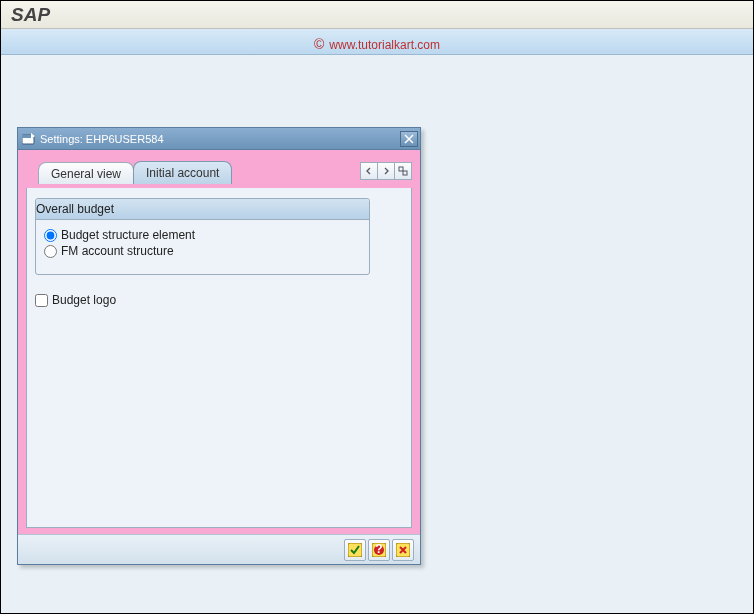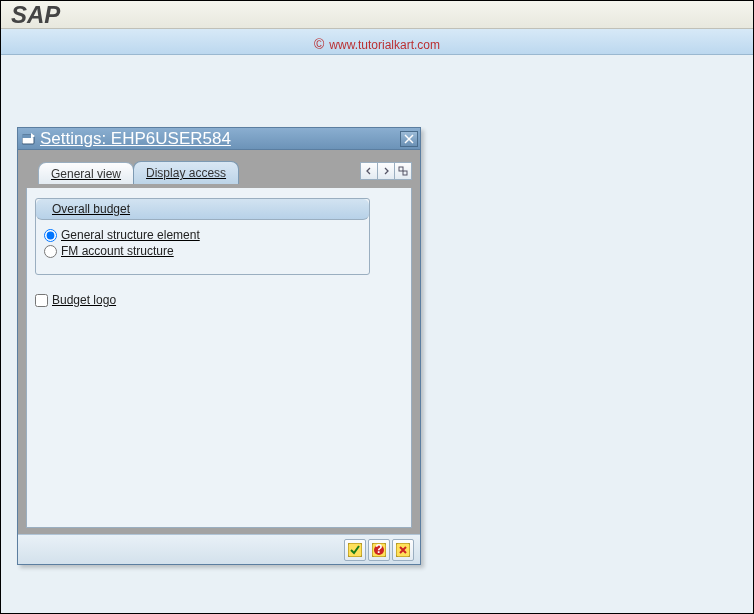--- a/index.html
+++ b/index.html
@@ -15,21 +15,21 @@
       height: 28px;
       background: linear-gradient(to bottom, #f5f5ee 0%, #e8e8de 100%);
       border-bottom: 1px solid #c0c0b8;
       display: flex;
       align-items: center;
       padding-left: 10px;
     }
     .titlebar-text {
       font-weight: bold;
       font-style: italic;
-      font-size: 24px;
+      font-size: 19px;
       color: #444;
     }
     .toolbar {
       height: 26px;
       background: linear-gradient(to bottom, #d7e9f7 0%, #bcd8ef 100%);
       border-bottom: 1px solid #9ab8d0;
       position: relative;
     }
     .watermark {
       position: absolute;
@@ -65,33 +65,32 @@
       height: 22px;
       background: linear-gradient(to bottom, #8aaed0 0%, #6c93b8 100%);
       display: flex;
       align-items: center;
       justify-content: space-between;
       padding: 0 2px 0 4px;
       color: #fff;
       border-bottom: 1px solid #5b7ea0;
     }
     .dlg-title-left { display: flex; align-items: center; gap: 4px; }
-    .dlg-title-text { font-size: 17px; color: #fff; text-decoration: underline; }
+    .dlg-title-text { font-size: 11px; color: #fff; }
     .dlg-icon svg { display: block; }
     .dlg-close {
       width: 18px; height: 16px;
       background: linear-gradient(to bottom,#9cbbd8,#6a90b4);
       border: 1px solid #4a6c8c;
       display:flex;align-items:center;justify-content:center;
       cursor: pointer;
     }
     .dlg-body {
       padding: 10px 8px 6px 8px;
-      background: #a3a3a3;
-      text-decoration: underline;
+      background: #f9a8d4;
     }
     .tabstrip-area {
       position: relative;
       margin-bottom: 4px;
     }
     .tabstrip { display: flex; align-items: flex-end; height: 24px;}
     .tab {
       height: 22px;
       padding: 0 12px;
       display: flex; align-items: center;
@@ -134,26 +133,25 @@
     }
     .groupbox {
       border: 1px solid #9aaec0;
       border-radius: 3px;
       background: #edf3f8;
       margin-bottom: 18px;
       width: 335px;
     }
     .groupbox-title {
       background: linear-gradient(to bottom,#d2e3f1,#b7d1e8);
-      padding: 3px 16px;
+      padding: 3px 0;
       border-bottom: 1px solid #9aaec0;
       border-top-left-radius: 3px;
       border-top-right-radius: 3px;
       color: #222;
-      border-radius: 6px;
     }
     .groupbox-body { padding: 6px 8px 14px 8px; }
     .radio-row, .check-row {
       display: flex; align-items: center; gap: 4px;
       margin: 2px 0;
       color: #222;
     }
     .radio { width: 13px; height: 13px;}
     .chk { width: 13px; height: 13px;}
     .dlg-footer {
@@ -210,21 +208,21 @@
     </div>
 
     <div class="dlg-body">
       <div class="tabstrip-area">
         <div class="tabstrip">
           <div style="width:12px"></div>
           <div class="tab">
             <span>General view</span>
           </div>
           <div class="tab active">
-            <span>Display access</span>
+            <span>Initial account</span>
           </div>
         </div>
         <div class="tab-nav">
           <div class="tab-nav-btn">
             <svg width="8" height="8" viewBox="0 0 8 8">
                 <path d="M5 1 L2 4 L5 7" fill="none" stroke="#556" stroke-width="1.3"></path>
               </svg>
           </div>
           <div class="tab-nav-btn">
             <svg width="8" height="8" viewBox="0 0 8 8">
@@ -239,21 +237,21 @@
           </div>
         </div>
       </div>
 
       <div class="content-wrap">
         <div class="groupbox">
           <div class="groupbox-title">Overall budget</div>
           <div class="groupbox-body">
             <label class="radio-row">
               <input type="radio" class="radio" name="ob" checked="" style="">
-              <span>General structure element</span>
+              <span>Budget structure element</span>
             </label>
             <label class="radio-row">
               <input type="radio" class="radio" name="ob" style="">
               <span>FM account structure</span>
             </label>
           </div>
         </div>
 
         <label class="check-row">
           <input type="checkbox" class="chk" style="">

